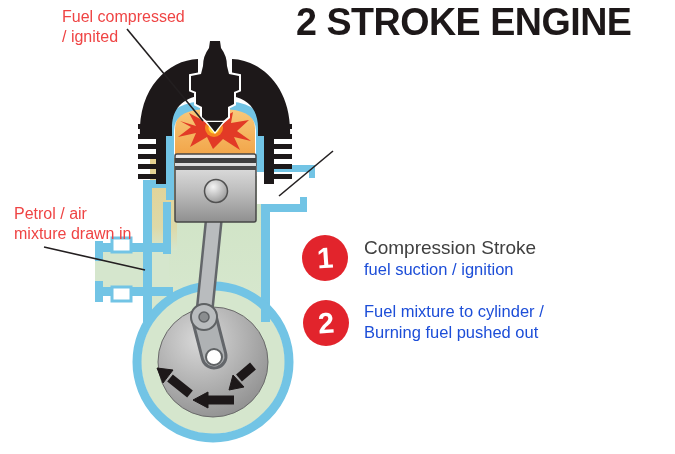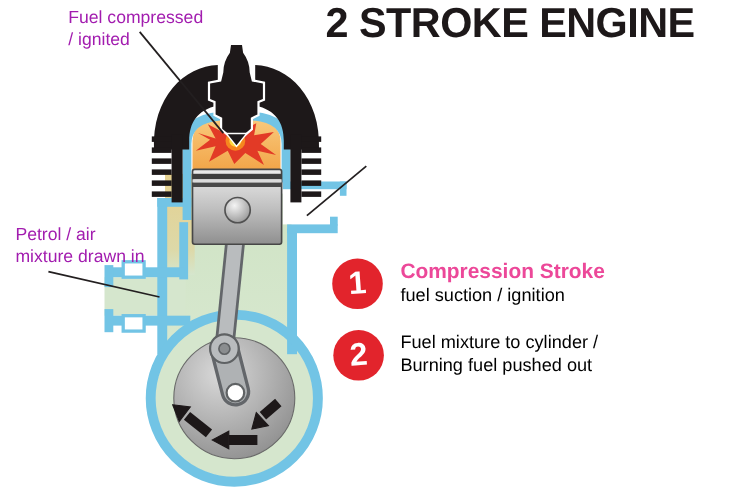--- a/index.html
+++ b/index.html
@@ -23,21 +23,21 @@
     letter-spacing: -0.5px;
     color: #1d1819;
     white-space: nowrap;
     transform: scaleX(0.99);
     transform-origin: left top;
   }
   .callout {
     position: absolute;
     font-size: 16px;
     line-height: 20px;
-    color: #a21caf;
+    color: #ef4444;
     white-space: pre-line;
   }
   .callout.fuel-compressed { left: 62px; top: 7px; }
   .callout.burning-fuel    { left: 307px; top: 87px; }
   .callout.petrol-air      { left: 14px;  top: 204px; }
 
   .step-badge {
     position: absolute;
     width: 46px; height: 46px;
     background: #e2242c;
@@ -47,28 +47,28 @@
     font-size: 29px;
     font-weight: bold;
   }
   .step-badge .num { transform: rotate(-4deg); }
   .badge-1 { left: 302px; top: 235px; }
   .badge-2 { left: 303px; top: 300px; }
 
   .step-text { position: absolute; }
   .step-text .heading {
     font-size: 19px;
-    font-weight: bold;
-    color: #ec4899;
+    font-weight: normal;
+    color: #404040;
     line-height: 23px;
     white-space: nowrap;
   }
   .step-text .desc {
     font-size: 16.5px;
-    color: #000000;
+    color: #1d4ed8;
     line-height: 21px;
     white-space: pre-line;
   }
   .step-1-text { left: 364px; top: 236px; }
   .step-2-text { left: 364px; top: 301px; }
 </style>
 </head>
 <body>
 
 <div class="stage">

